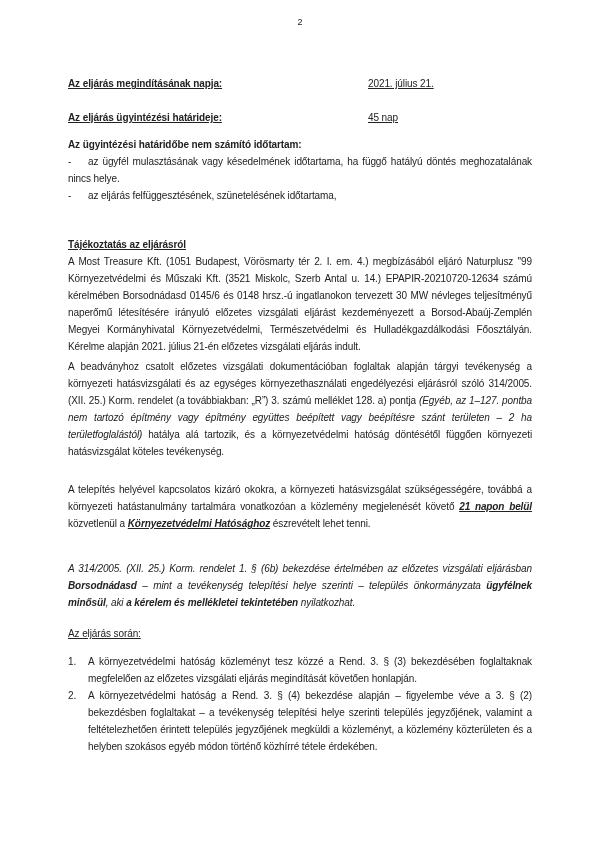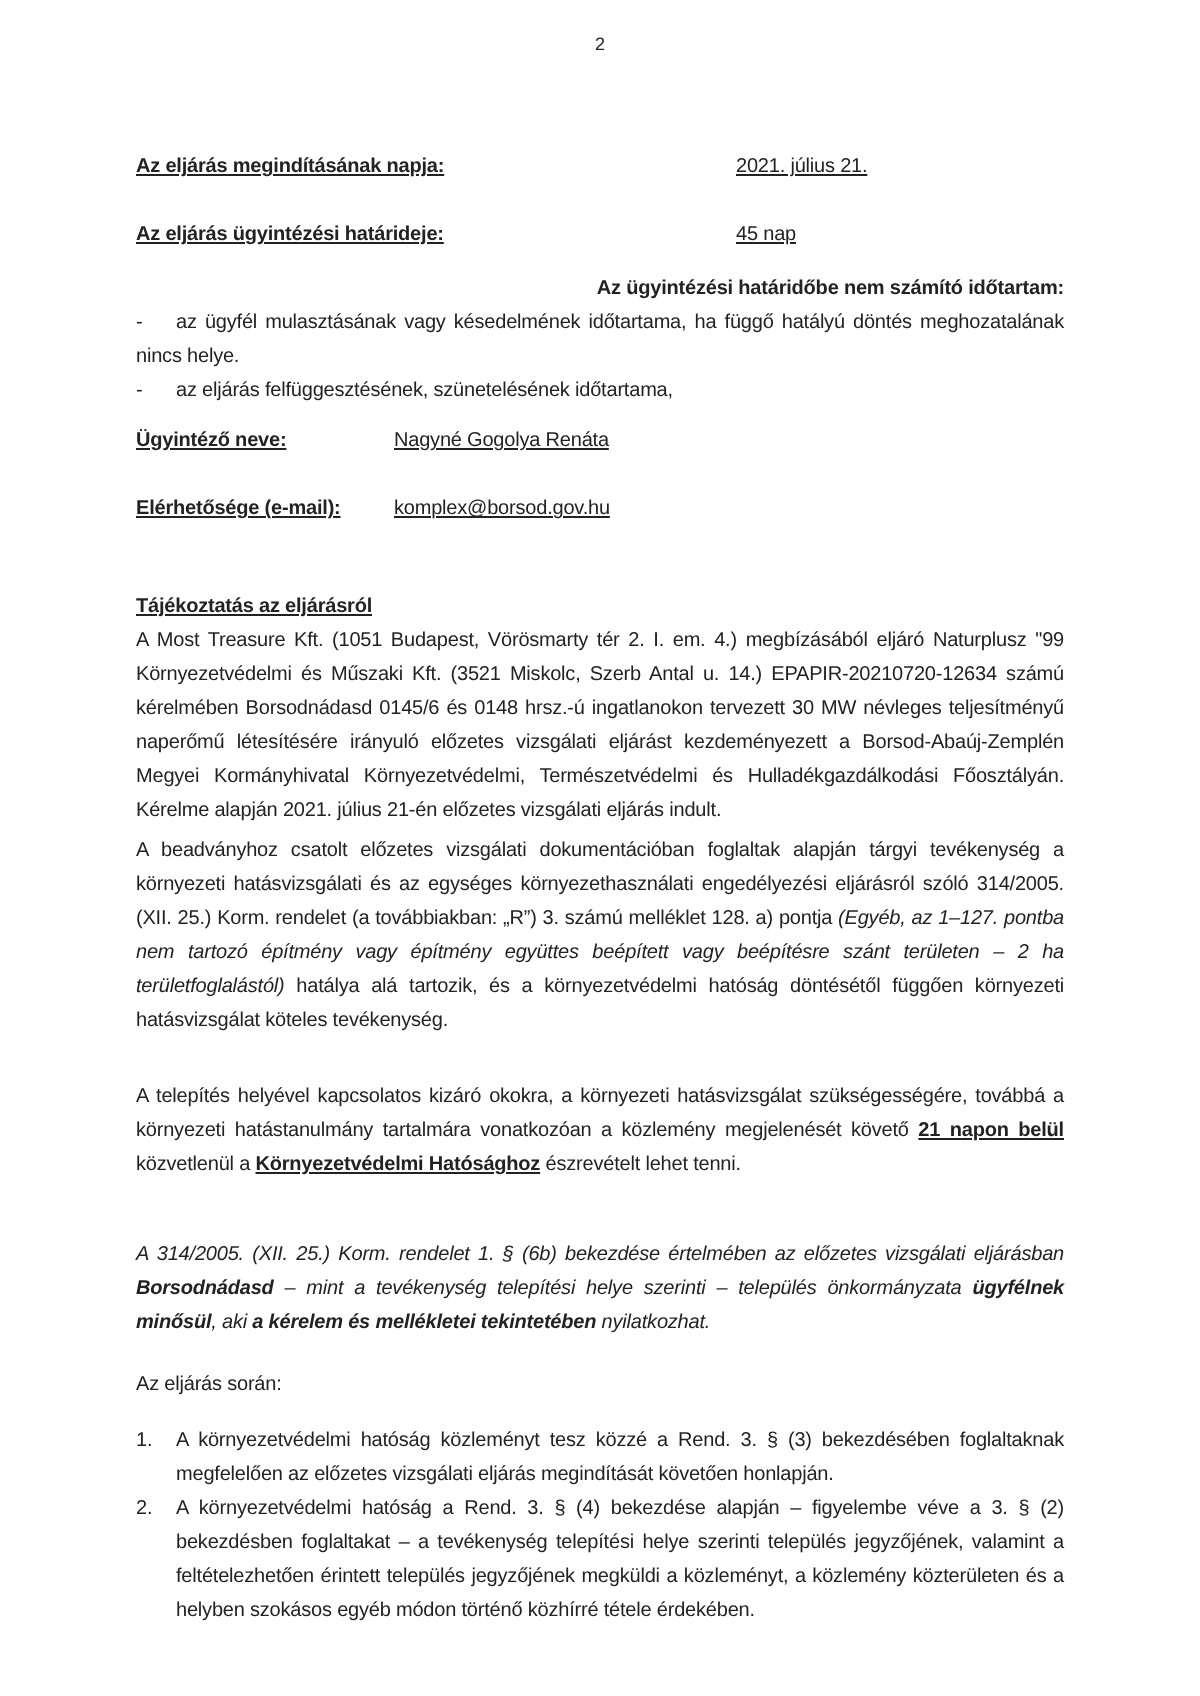--- a/index.html
+++ b/index.html
@@ -25,37 +25,37 @@
     margin-bottom: 44px;
   }
   .field-row { display: flex; text-decoration: underline; }
   .field-row + .field-row { margin-top: 17px; }
   .field-row .flabel { font-weight: bold; flex: 0 0 300px; }
   .officer-block { margin-top: 8px; }
   .officer-block .flabel { flex: 0 0 129px; }
   .sec-heading-bold {
     font-weight: bold;
     margin-top: 10px;
-    text-align: right;
   }
   .dash-item { margin: 0; text-align: justify; }
   .dash-marker { display: inline-block; width: 20px; }
   .info-heading {
     font-weight: bold;
     text-decoration: underline;
     margin-top: 32px;
   }
   p.body-par { margin: 0; text-align: justify; }
   p.after-small { margin-top: 3px; }
   p.after-gap { margin-top: 28px; font-style: italic; }
   p.after-gap-lg { margin-top: 21px; }
   .b { font-weight: bold; }
-  .u { text-decoration: underline; }
+  .u { text-decoration: underline; font-style: italic; }
   .i { font-style: italic; }
   .proc-heading {
+    text-decoration: underline;
     margin-top: 14px;
     margin-bottom: 11px;
   }
   .num-item { display: flex; }
   .num-item .num { flex: 0 0 20px; }
   .num-item .num-text { flex: 1 1 auto; text-align: justify; }
 </style>
 </head>
 <body>
 
@@ -73,30 +73,20 @@
   </div>
 
   <div class="sec-heading-bold">Az ügyintézési határidőbe nem számító időtartam:</div>
   <p class="dash-item">
     <span class="dash-marker">-</span><span>az ügyfél mulasztásának vagy késedelmének időtartama, ha függő hatályú döntés meghozatalának nincs helye.</span>
   </p>
   <p class="dash-item">
     <span class="dash-marker">-</span><span>az eljárás felfüggesztésének, szünetelésének időtartama,</span>
   </p>
 
-  <div class="officer-block">
-    <div class="field-row">
-      <span class="flabel">Ügyintéző neve:</span>
-      <span class="fvalue">Nagyné Gogolya Renáta</span>
-    </div>
-    <div class="field-row">
-      <span class="flabel">Elérhetősége (e-mail):</span>
-      <span class="fvalue">komplex@borsod.gov.hu</span>
-    </div>
-  </div>
 
   <div class="info-heading">Tájékoztatás az eljárásról</div>
 
   <p class="body-par">A Most Treasure Kft. (1051 Budapest, Vörösmarty tér 2. I. em. 4.) megbízásából eljáró Naturplusz "99 Környezetvédelmi és Műszaki Kft. (3521 Miskolc, Szerb Antal u. 14.) EPAPIR-20210720-12634 számú kérelmében Borsodnádasd 0145/6 és 0148 hrsz.-ú ingatlanokon tervezett 30 MW névleges teljesítményű naperőmű létesítésére irányuló előzetes vizsgálati eljárást kezdeményezett a Borsod-Abaúj-Zemplén Megyei Kormányhivatal Környezetvédelmi, Természetvédelmi és Hulladékgazdálkodási Főosztályán. Kérelme alapján 2021. július 21-én előzetes vizsgálati eljárás indult.</p>
 
   <p class="body-par after-small"><span>A beadványhoz csatolt előzetes vizsgálati dokumentációban foglaltak alapján tárgyi tevékenység a környezeti hatásvizsgálati és az egységes környezethasználati engedélyezési eljárásról szóló 314/2005. (XII. 25.) Korm. rendelet (a továbbiakban: „R”) 3. számú melléklet 128. a) pontja </span><span class="i">(Egyéb, az 1–127. pontba nem tartozó építmény vagy építmény együttes beépített vagy beépítésre szánt területen – 2 ha területfoglalástól)</span><span> hatálya alá tartozik, és a környezetvédelmi hatóság döntésétől függően környezeti hatásvizsgálat köteles tevékenység.</span></p>
 
   <p class="body-par after-gap-lg"><span>A telepítés helyével kapcsolatos kizáró okokra, a környezeti hatásvizsgálat szükségességére, továbbá a környezeti hatástanulmány tartalmára vonatkozóan a közlemény megjelenését követő </span><span class="b u">21 napon belül</span><span> közvetlenül a </span><span class="b u">Környezetvédelmi Hatósághoz</span><span> észrevételt lehet tenni.</span></p>
 
   <p class="body-par after-gap"><span>A 314/2005. (XII. 25.) Korm. rendelet 1. § (6b) bekezdése értelmében az előzetes vizsgálati eljárásban </span><span class="b">Borsodnádasd</span><span> – mint a tevékenység telepítési helye szerinti – település önkormányzata </span><span class="b">ügyfélnek minősül</span><span>, aki </span><span class="b">a kérelem és mellékletei tekintetében</span><span> nyilatkozhat.</span></p>

